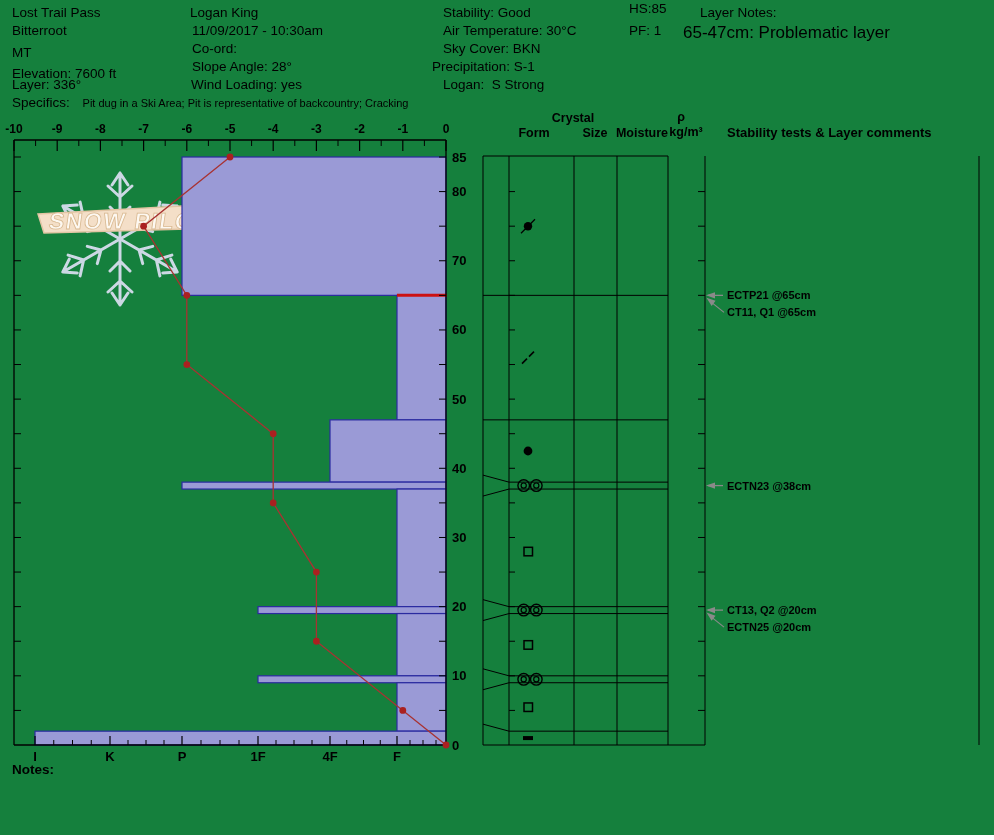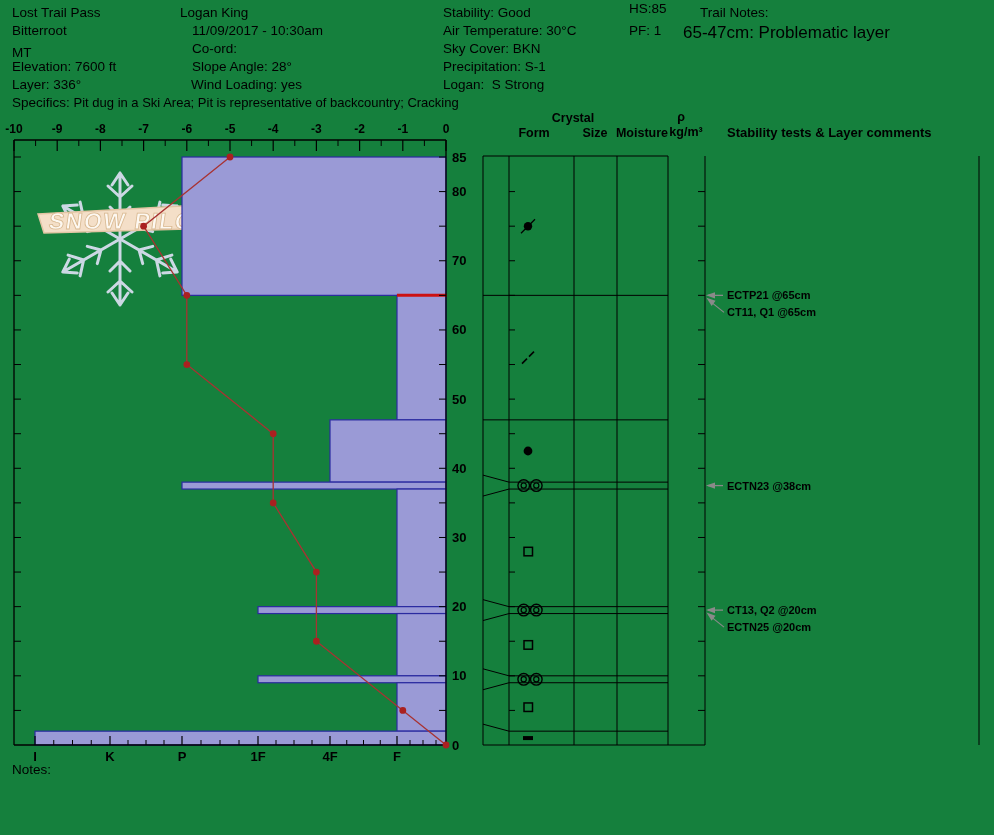--- a/index.html
+++ b/index.html
@@ -1,52 +1,52 @@
 <!DOCTYPE html>
 <html><head>
 <meta charset="utf-8">
 <style>
   html,body{margin:0;padding:0;background:#fff;}
   .page{position:relative;width:994px;height:835px;background:#15803d;overflow:hidden;
         font-family:"Liberation Sans","DejaVu Sans",sans-serif;color:#000;padding-left:12px;}
   .hline{position:absolute;white-space:nowrap;font-size:13.5px;line-height:18px;}
   .hline b{font-weight:normal;}
-  .sm{font-size:13px;}
+  .sm{font-size:11px;margin-left:9px;}
   .xs{font-size:17px;}
   #profile-svg{position:absolute;left:0;top:0;font-family:"Liberation Sans","DejaVu Sans",sans-serif;}
-  .notes{position:absolute;left:12px;top:762px;font-size:13.5px;font-weight:normal;}
+  .notes{position:absolute;left:12px;top:762px;font-size:13.5px;font-weight:bold;}
 </style>
 </head>
 <body>
 
 <div class="page">
 
   <div class="hline" style="left:12px;top:4px"><span>Lost Trail Pass</span></div>
   <div class="hline" style="left:12px;top:22px"><span>Bitterroot</span></div>
   <div class="hline" style="left:12px;top:44px"><span>MT</span></div>
-  <div class="hline" style="left:12px;top:58px"><b>Elevation:</b> <span>7600 ft</span></div>
+  <div class="hline" style="left:12px;top:65px"><b>Elevation:</b> <span>7600 ft</span></div>
   <div class="hline" style="left:12px;top:76px"><b>Layer:</b> <span>336°</span></div>
   <div class="hline" style="left:12px;top:94px"><b>Specifics:</b> <span class="sm">Pit dug in a Ski Area; Pit is representative of backcountry; Cracking</span></div>
 
-  <div class="hline" style="left:180px;top:4px"><span>Logan King</span></div>
+  <div class="hline" style="left:190px;top:4px"><span>Logan King</span></div>
   <div class="hline" style="left:192px;top:22px"><span>11/09/2017 - 10:30am</span></div>
   <div class="hline" style="left:192px;top:40px"><b>Co-ord:</b> <span></span></div>
   <div class="hline" style="left:192px;top:58px"><b>Slope Angle:</b> <span>28°</span></div>
   <div class="hline" style="left:191px;top:76px"><b>Wind Loading:</b> <span>yes</span></div>
 
   <div class="hline" style="left:443px;top:4px"><b>Stability:</b> <span>Good</span></div>
   <div class="hline" style="left:443px;top:22px"><b>Air Temperature:</b> <span>30°C</span></div>
   <div class="hline" style="left:443px;top:40px"><b>Sky Cover:</b> <span>BKN</span></div>
-  <div class="hline" style="left:443px;top:58px"><b>Precipitation:</b> <span>S-1</span></div>
+  <div class="hline" style="left:432px;top:58px"><b>Precipitation:</b> <span>S-1</span></div>
   <div class="hline" style="left:443px;top:76px"><b>Logan:</b>&nbsp; <span>S Strong</span></div>
 
   <div class="hline" style="left:629px;top:0"><b>HS:</b><span>85</span></div>
   <div class="hline" style="left:629px;top:22px"><b>PF:</b> <span>1</span></div>
 
-  <div class="hline" style="left:700px;top:4px"><b>Trail Notes:</b></div>
+  <div class="hline" style="left:700px;top:4px"><b>Layer Notes:</b></div>
   <div class="hline xs" style="left:683px;top:24px"><b>65-47cm:</b> <span>Problematic layer</span></div>
 
   <svg id="profile-svg" width="994" height="812" viewBox="0 0 994 812">
       <g>
         <g transform="translate(120,239)" stroke="#ccd8e4" stroke-width="3" fill="none" stroke-linecap="round">
           <path transform="rotate(0)" d="M0,0 L0,-66 M0,-66 L-8,-54 M0,-66 L8,-54 M0,-42 L-12,-53 M0,-42 L12,-53 M0,-22 L-10,-32 M0,-22 L10,-32"></path>
           <path transform="rotate(60)" d="M0,0 L0,-66 M0,-66 L-8,-54 M0,-66 L8,-54 M0,-42 L-12,-53 M0,-42 L12,-53 M0,-22 L-10,-32 M0,-22 L10,-32"></path>
           <path transform="rotate(120)" d="M0,0 L0,-66 M0,-66 L-8,-54 M0,-66 L8,-54 M0,-42 L-12,-53 M0,-42 L12,-53 M0,-22 L-10,-32 M0,-22 L10,-32"></path>
           <path transform="rotate(180)" d="M0,0 L0,-66 M0,-66 L-8,-54 M0,-66 L8,-54 M0,-42 L-12,-53 M0,-42 L12,-53 M0,-22 L-10,-32 M0,-22 L10,-32"></path>
           <path transform="rotate(240)" d="M0,0 L0,-66 M0,-66 L-8,-54 M0,-66 L8,-54 M0,-42 L-12,-53 M0,-42 L12,-53 M0,-22 L-10,-32 M0,-22 L10,-32"></path>

